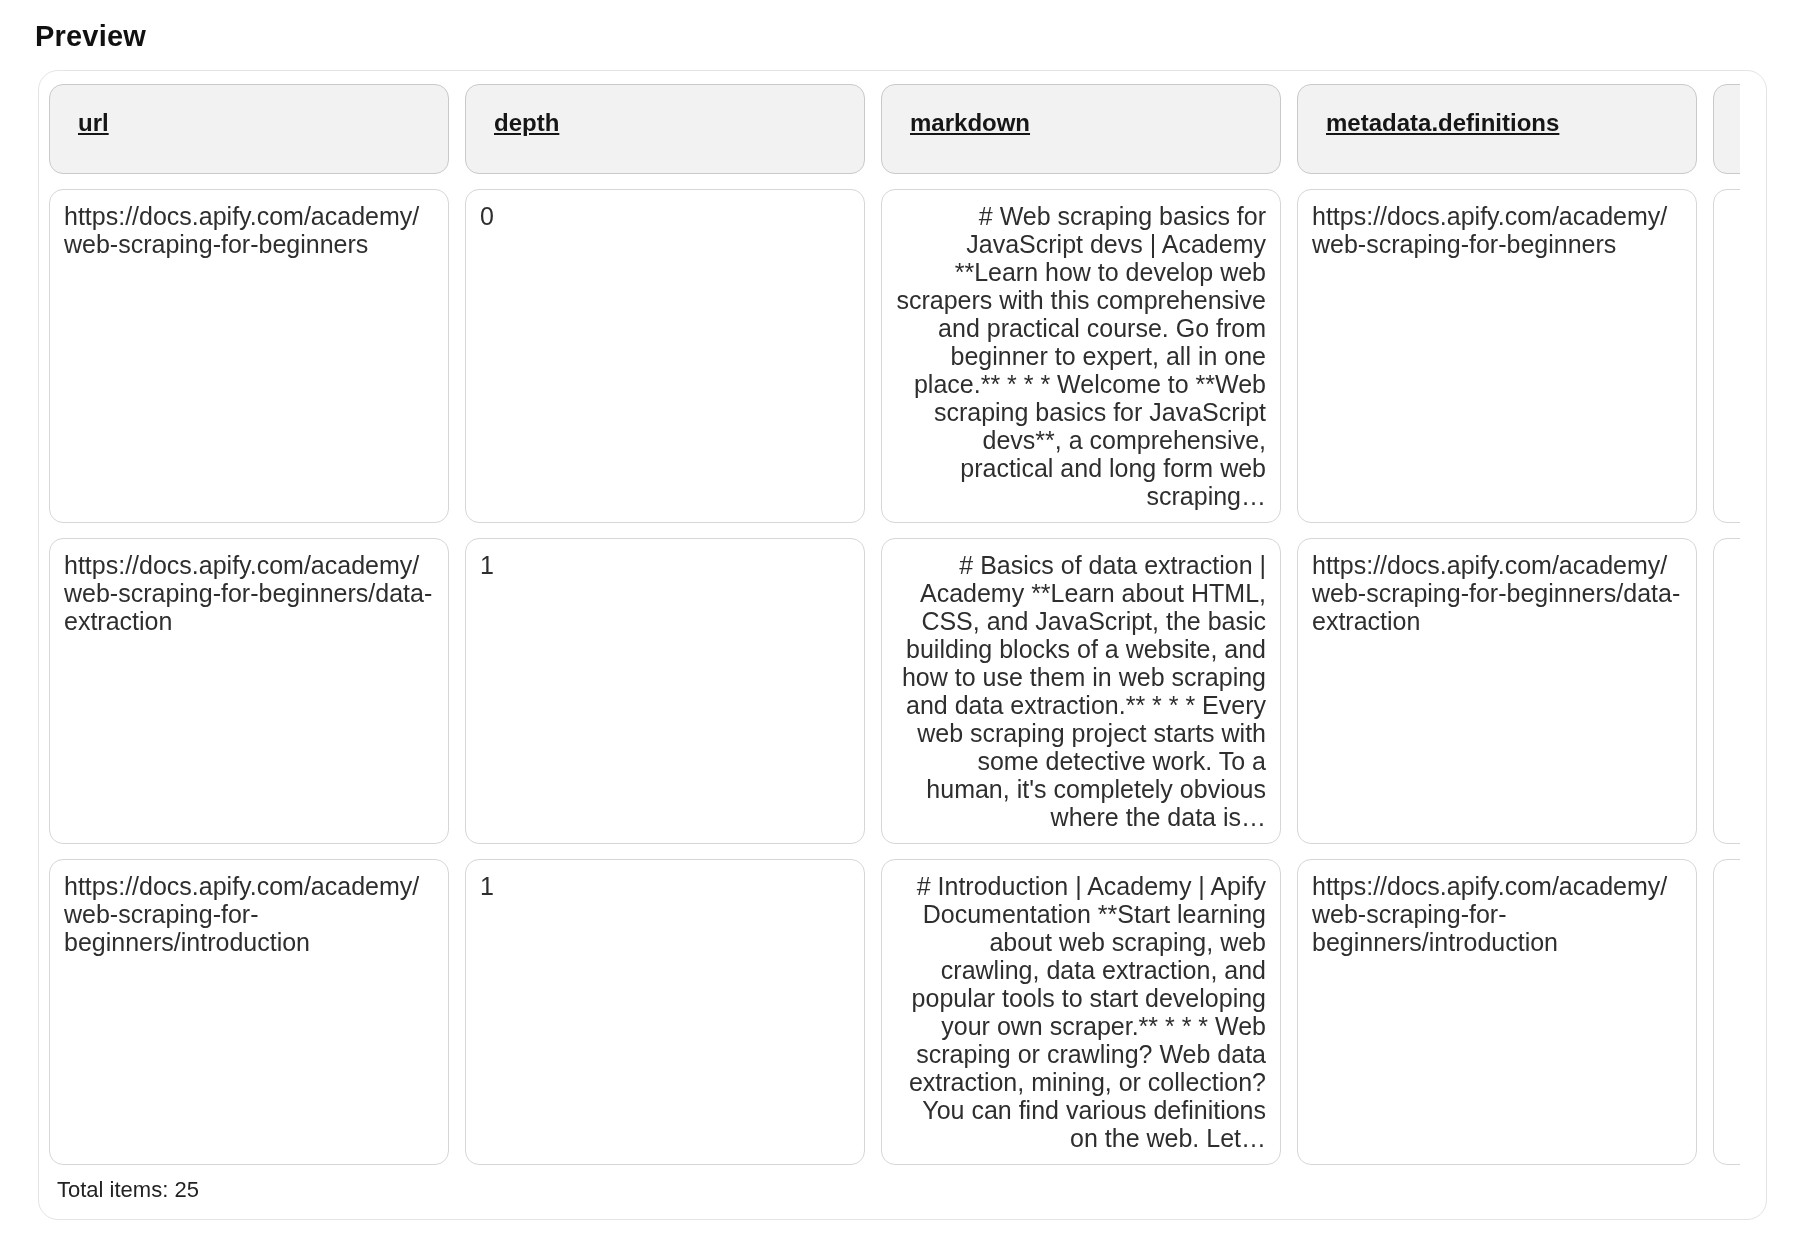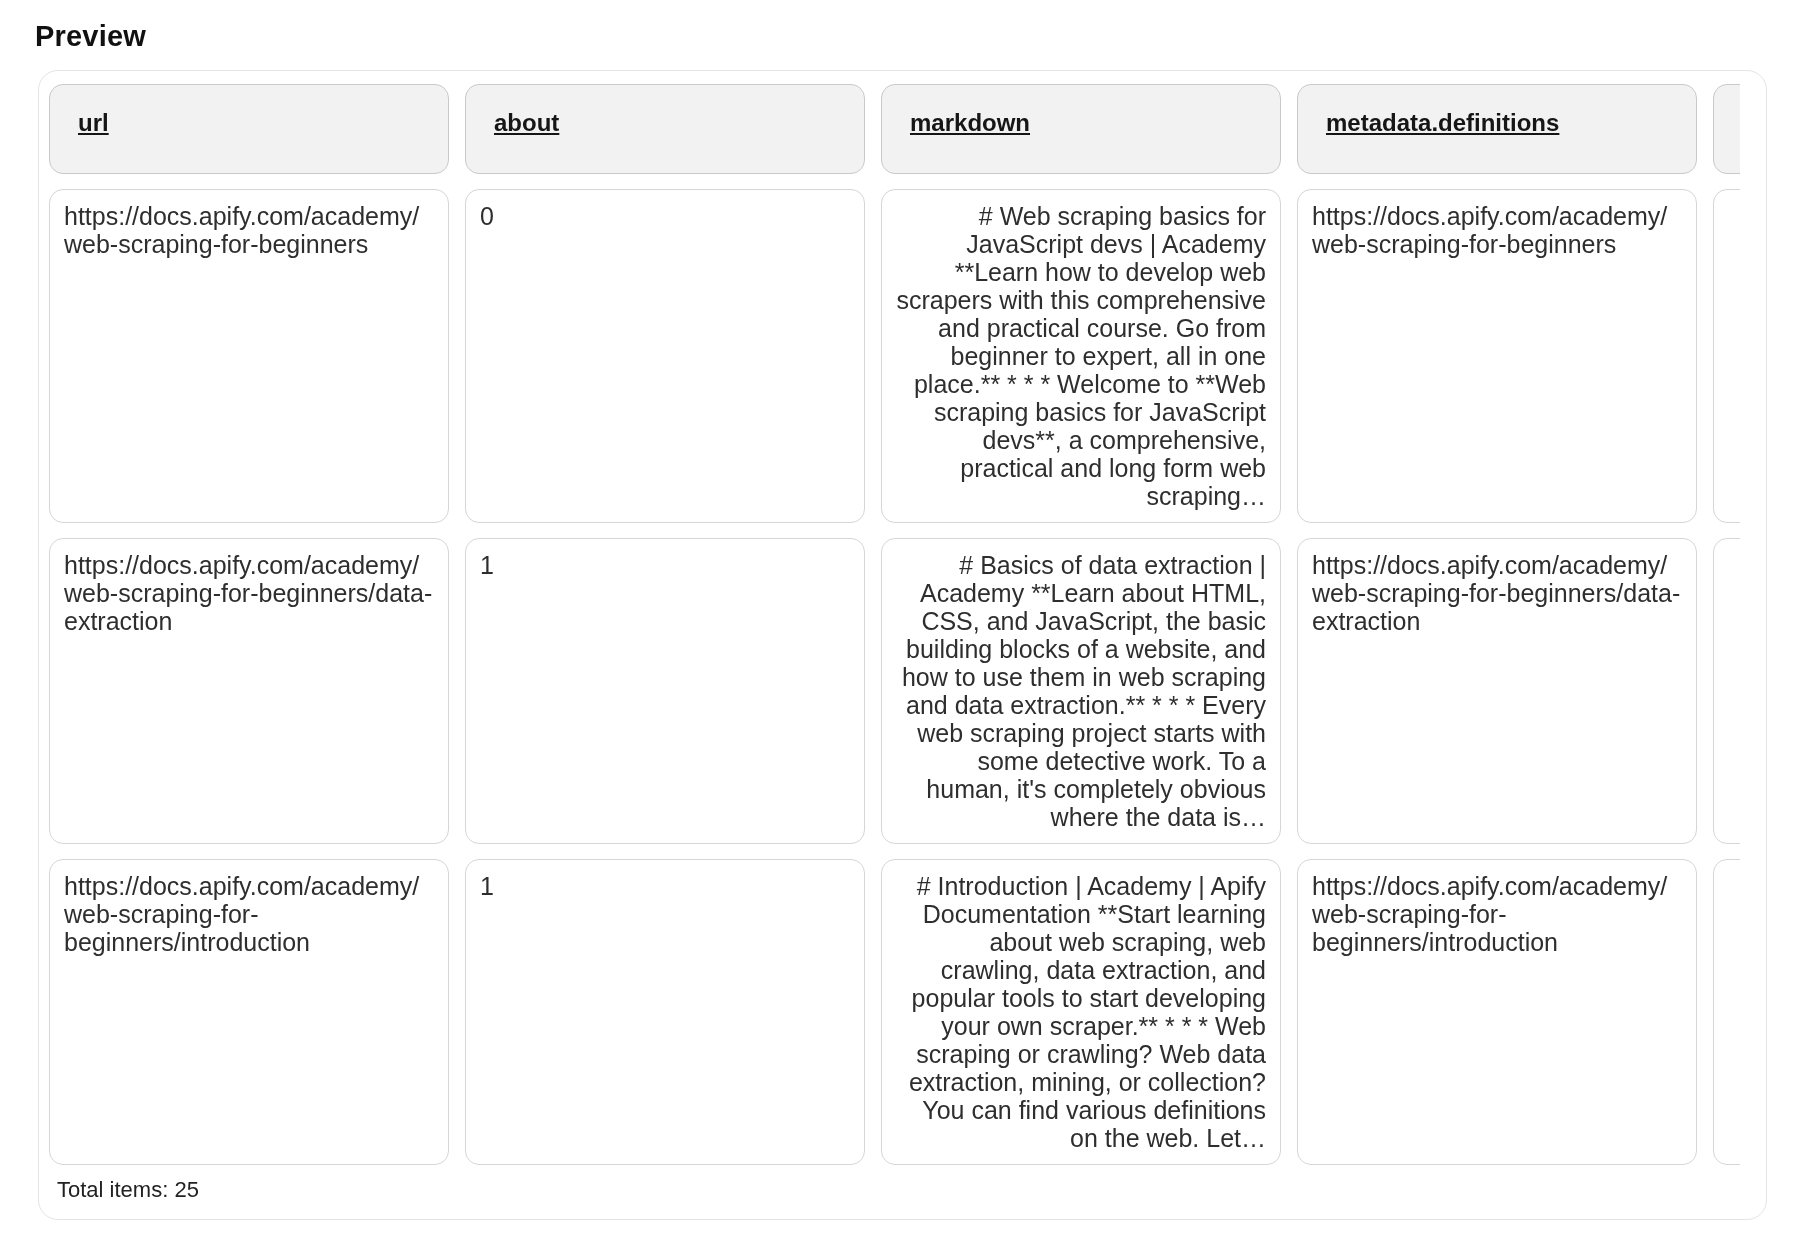--- a/index.html
+++ b/index.html
@@ -97,21 +97,21 @@
 
 <div class="page">
 
   <div class="page-title">Preview</div>
 
   <div class="preview-panel">
     <div class="grid-clip">
       <div class="grid">
 
         <div class="hcell">url</div>
-        <div class="hcell">about</div>
+        <div class="hcell">depth</div>
         <div class="hcell">markdown</div>
         <div class="hcell">metadata.definitions</div>
         <div class="hcell"></div>
 
         <div class="cell">https://docs.apify.com/academy/web-scraping-for-beginners</div>
         <div class="cell">0</div>
         <div class="cell md"># Web scraping basics for JavaScript devs | Academy **Learn how to develop web scrapers with this comprehensive and practical course. Go from beginner to expert, all in one place.** * * * Welcome to **Web scraping basics for JavaScript devs**, a comprehensive, practical and long form web scraping…</div>
         <div class="cell">https://docs.apify.com/academy/web-scraping-for-beginners</div>
         <div class="cell"></div>
 

